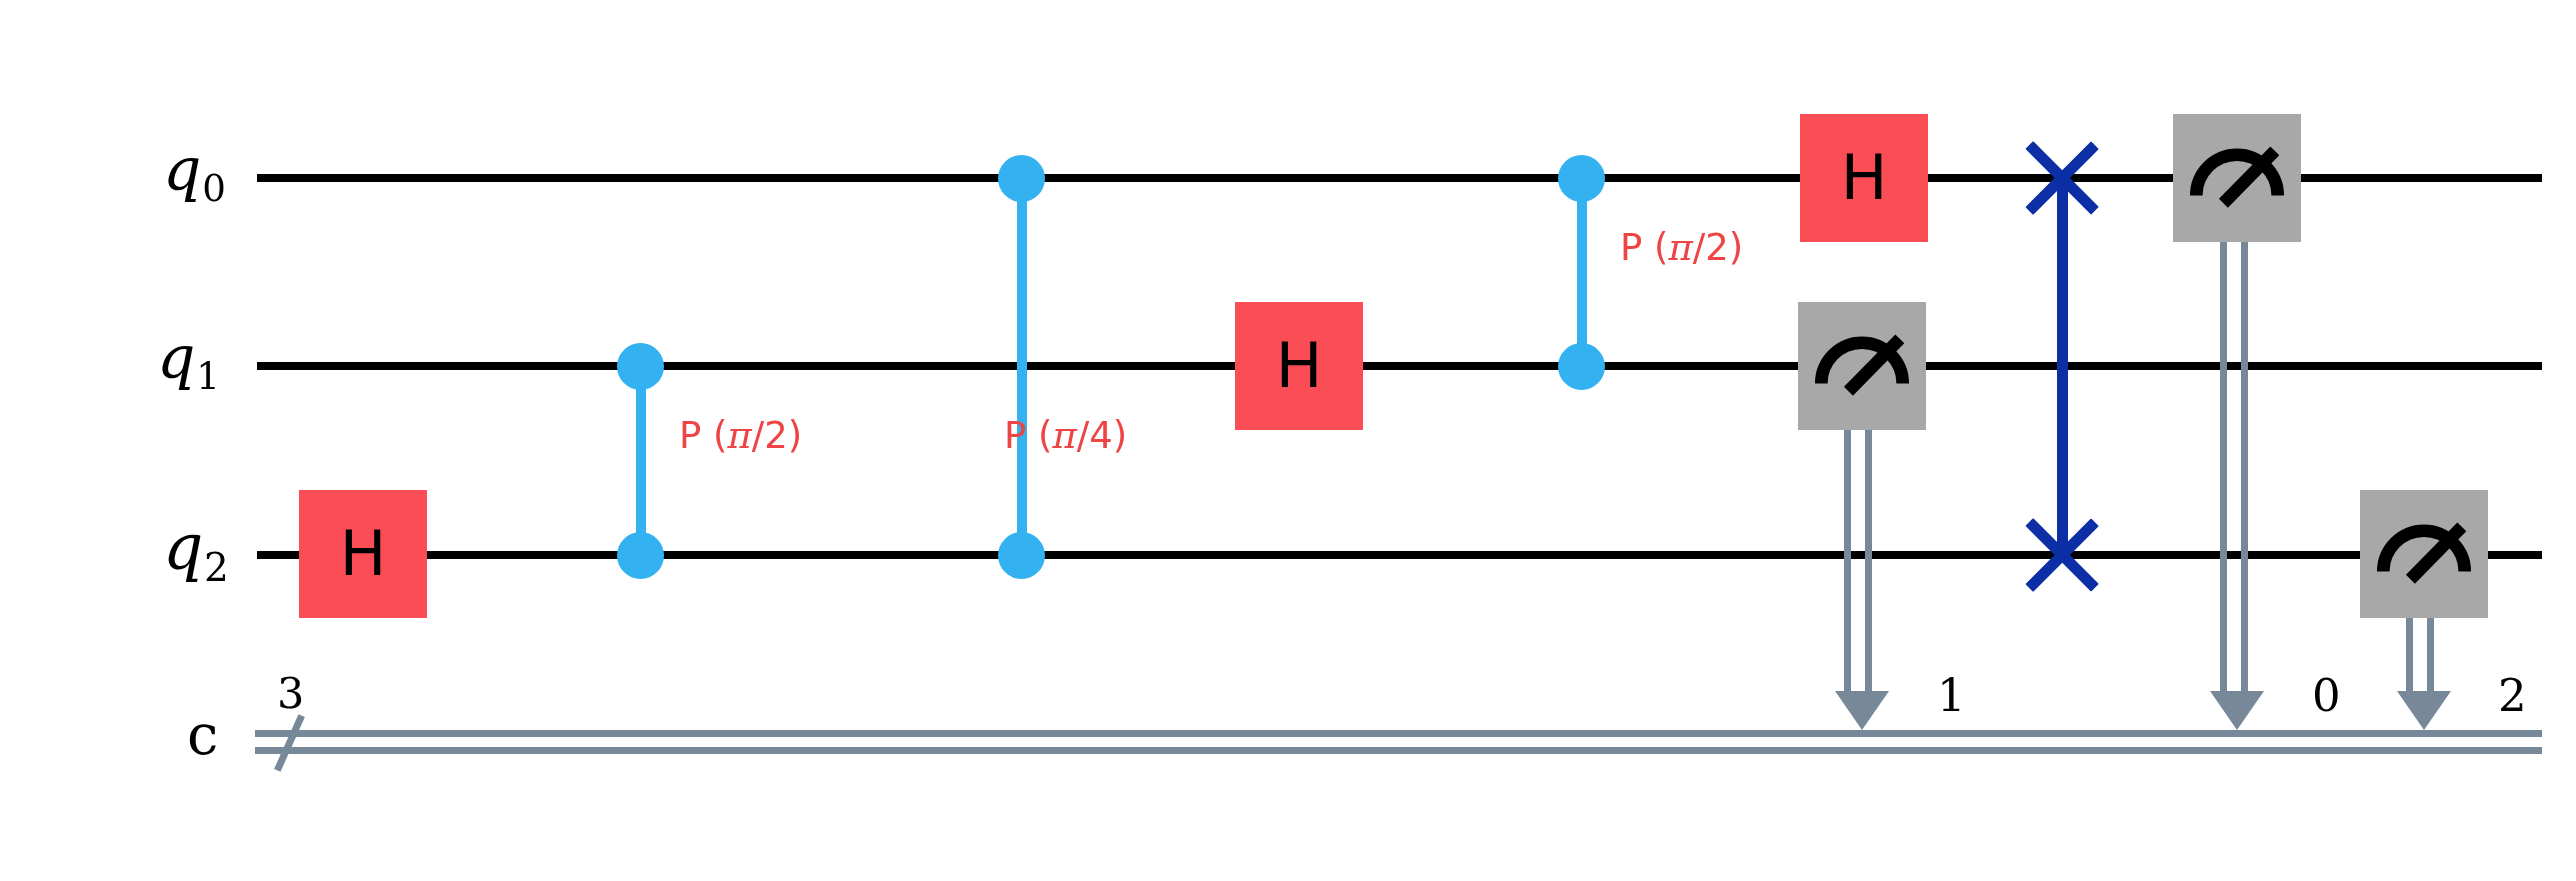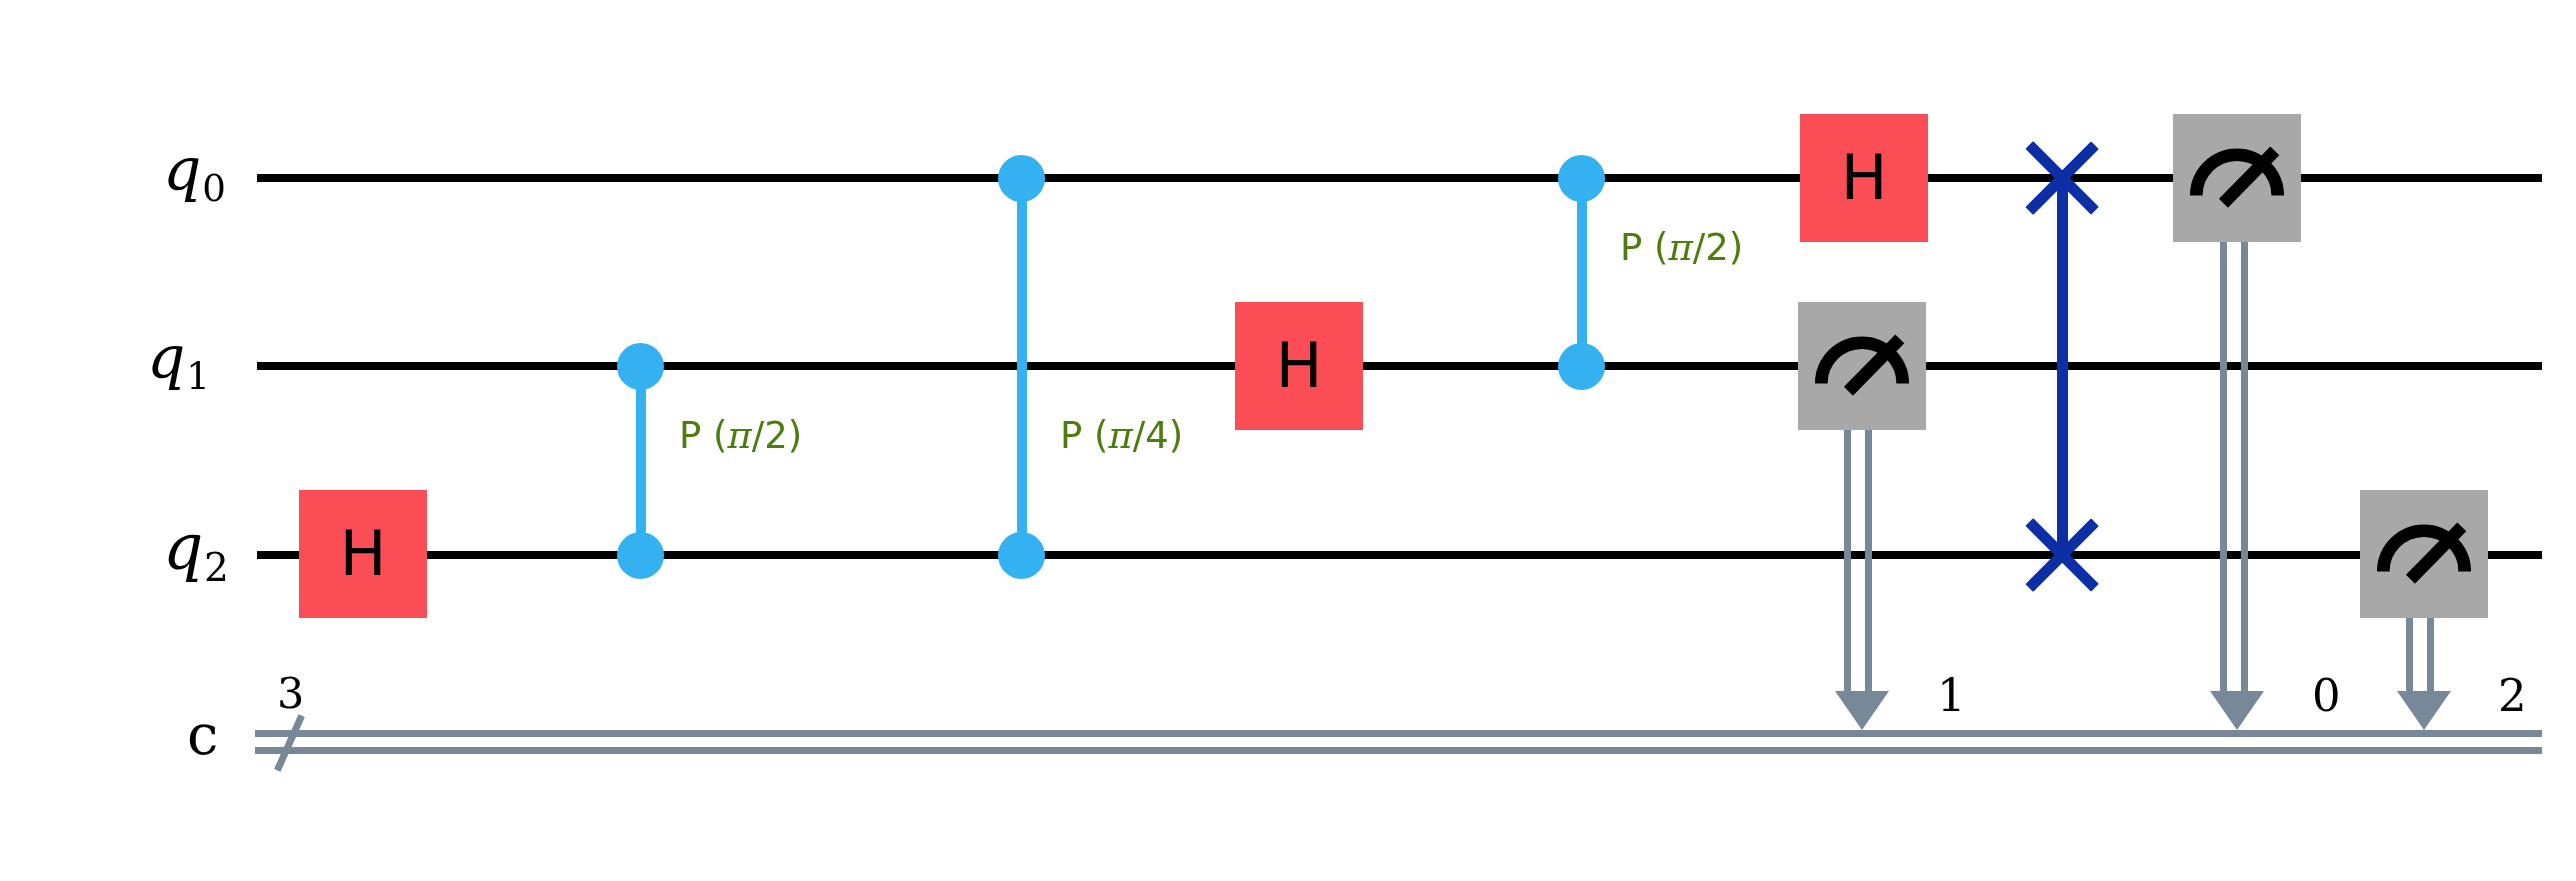--- a/index.html
+++ b/index.html
@@ -84,21 +84,21 @@
     background:#33B1F0;
   }
   .ctrl-line{
     position:absolute;
     width:9.7px;
     background:#33B1F0;
   }
   .ctrl-label{
     position:absolute;
     font-family:"DejaVu Sans", sans-serif;
-    color:#4d7c0f;
+    color:#ef4444;
     white-space:nowrap;
     user-select:none;
   }
   .ctrl-label .pi{ font-style:italic; font-family:"DejaVu Serif", serif;}
   .swap-line{
     position:absolute;
     width:10.7px;
     background:#0D2FA5;
   }
   .swap-x{ position:absolute; }
@@ -137,21 +137,21 @@
 
 <div id="circuit-root">
 
   <div class="qwire" style="left:257px; top:174px; width:2285px;"></div>
   <div class="qwire" style="left:257px; top:362px; width:2285px;"></div>
   <div class="qwire" style="left:257px; top:551px; width:2285px;"></div>
 
   <div class="wire-label" style="left:163px; top:134px; font-size:60px;text-align:right;">
     <span>q</span><span class="sub">0</span>
   </div>
-  <div class="wire-label" style="left:147px; top:322px; font-size:60px;">
+  <div class="wire-label" style="left:157px; top:322px; font-size:60px;">
     <span>q</span><span class="sub">1</span>
   </div>
   <div class="wire-label" style="left:163px; top:511px; font-size:63px;text-align:center;">
     <span>q</span><span class="sub">2</span>
   </div>
 
   <div class="creg-label" style="left:187px; top:702px; font-size:56px;">c</div>
   <div class="cwire-top" style="left:255px; top:730px; width:2287px;"></div>
   <div class="cwire-bot" style="left:255px; top:747px; width:2287px;"></div>
   <div class="creg-slash" style="left:286px; top:713px; height:60px;"></div>
@@ -160,21 +160,21 @@
   <div class="ctrl-line" style="left:636px; top:366px; height:189px;"></div>
   <div class="ctrl-dot" style="left:617px; top:343px; width:47px; height:47px;"></div>
   <div class="ctrl-dot" style="left:617px; top:532px; width:47px; height:47px;"></div>
   <div class="ctrl-label" style="left:679px; top:414px; font-size:37px;">
     <span>P (</span><span class="pi">π</span><span>/2)</span>
   </div>
 
   <div class="ctrl-line" style="left:1017px; top:178px; height:377px;"></div>
   <div class="ctrl-dot" style="left:998px; top:155px; width:47px; height:47px;"></div>
   <div class="ctrl-dot" style="left:998px; top:532px; width:47px; height:47px;"></div>
-  <div class="ctrl-label" style="left:1060px; top:414px; font-size:37px;">
+  <div class="ctrl-label" style="left:1004px; top:414px; font-size:37px;">
     <span>P (</span><span class="pi">π</span><span>/4)</span>
   </div>
 
   <div class="ctrl-line" style="left:1577px; top:178px; height:188px;"></div>
   <div class="ctrl-dot" style="left:1558px; top:155px; width:47px; height:47px;"></div>
   <div class="ctrl-dot" style="left:1558px; top:343px; width:47px; height:47px;"></div>
   <div class="ctrl-label" style="left:1620px; top:226px; font-size:37px;">
     <span>P (</span><span class="pi">π</span><span>/2)</span>
   </div>
 

